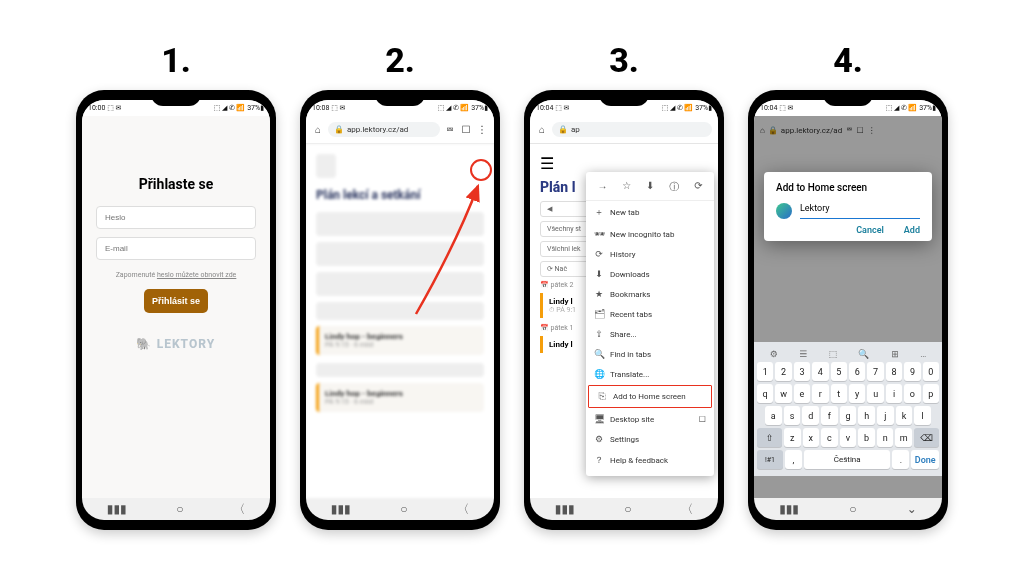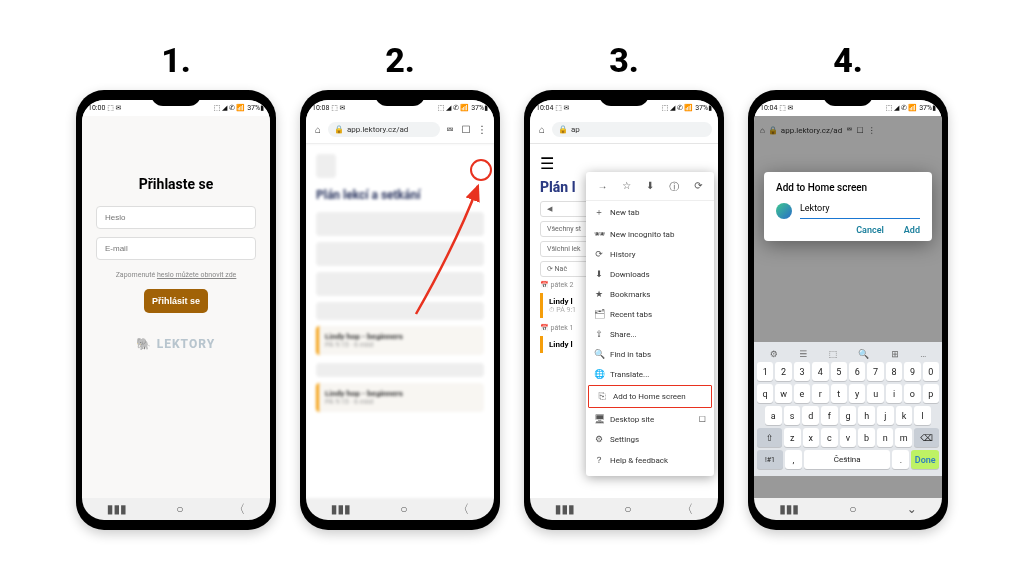--- a/index.html
+++ b/index.html
@@ -264,21 +264,21 @@
     display: flex;
     align-items: center;
     justify-content: center;
     font-size: 9px;
     color: #222;
     box-shadow: 0 1px 0 rgba(0,0,0,.15);
     flex: 1;
   }
   .keyboard .key.wide { flex: 1.5; }
   .keyboard .key.space { flex: 5; font-size: 8px; }
-  .keyboard .key.done { background: #bef264; color: #2f7fbf; font-weight: 600; flex: 1.6;}
+  .keyboard .key.done { background: #ffffff; color: #2f7fbf; font-weight: 600; flex: 1.6;}
   .keyboard .key.fn { background: #c8ced6; }
   .lang { font-size: 7px; }
 </style>
 </head>
 <body>
 
 <div class="step">
   <div class="step-num">1.</div>
   <div class="phone">
     <div class="notch"></div>

